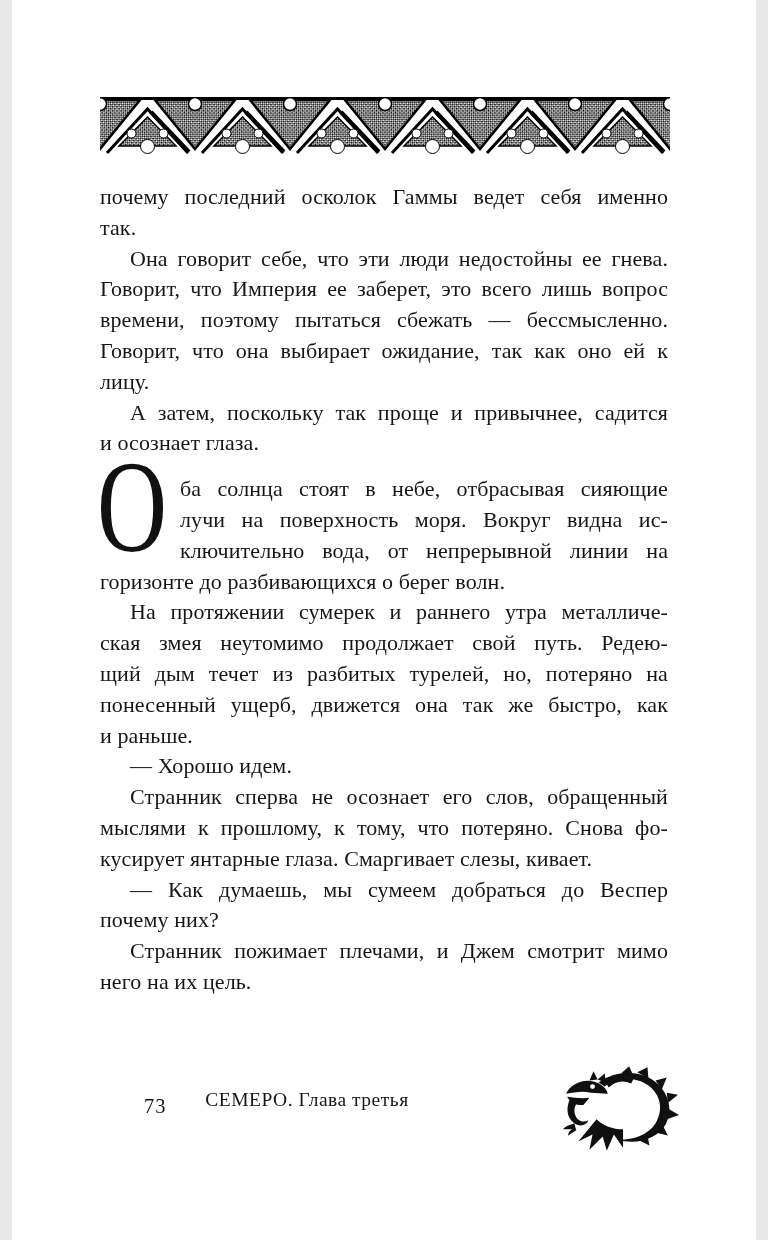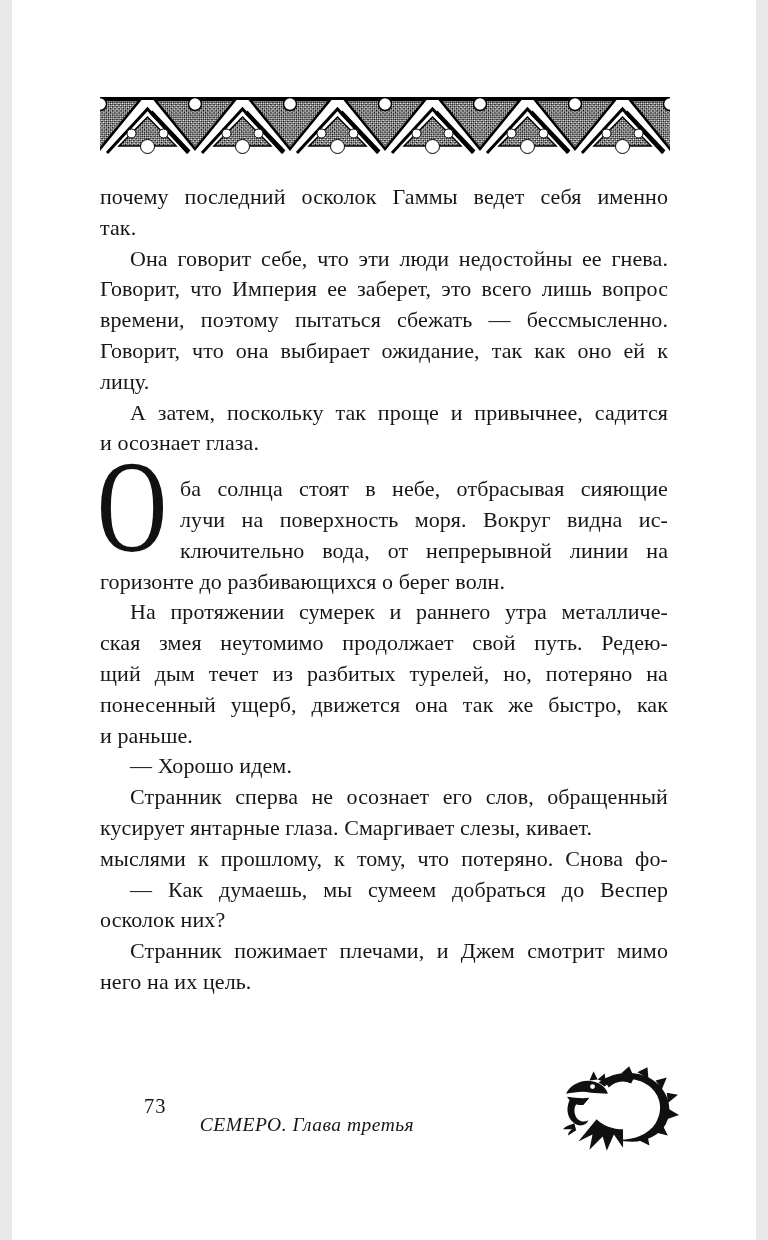--- a/index.html
+++ b/index.html
@@ -22,22 +22,22 @@
     float:left;width:71px;height:87px;position:relative;margin:2px 9px 0 0;
   }
   .dc-float .dc{
     position:absolute;top:-35px;left:-3px;font-size:131px;line-height:1;
     transform:scaleX(0.74);transform-origin:0 0;color:#111;
   }
   .page-number{
     position:absolute;left:88px;top:1095px;font-size:20.5px;letter-spacing:1px;margin-left:44px;
   }
   .running-title{
-    position:absolute;left:90px;top:1114px;width:410px;text-align:center;
-    font-style:italic;font-size:19.5px;letter-spacing:0.5px;
+    position:absolute;left:90px;top:1089px;width:410px;text-align:center;
+    font-size:19.5px;letter-spacing:0.5px;
   }
   .dragon{position:absolute;left:550px;top:1066px;}
 </style>
 </head>
 <body>
 
 <div class="page">
 
   <svg class="band" viewBox="0 0 570 58" width="570" height="58" aria-hidden="true">
     <defs>
@@ -96,26 +96,26 @@
         <div class="line">ская змея неутомимо продолжает свой путь. Редею-</div>
         <div class="line">щий дым течет из разбитых турелей, но, потеряно на</div>
         <div class="line">понесенный ущерб, движется она так же быстро, как</div>
         <div class="line last">и раньше.</div>
       </div>
       <div class="para indented">
         <div class="line last first-indent">— Хорошо идем.</div>
       </div>
       <div class="para indented">
         <div class="line first-indent">Странник сперва не осознает его слов, обращенный</div>
+        <div class="line">мыслями к прошлому, к тому, что потеряно. Снова фо-</div>
         <div class="line last">кусирует янтарные глаза. Смаргивает слезы, кивает.</div>
-        <div class="line">мыслями к прошлому, к тому, что потеряно. Снова фо-</div>
       </div>
       <div class="para indented">
         <div class="line first-indent">— Как думаешь, мы сумеем добраться до Веспер</div>
-        <div class="line last">осколок них?</div>
+        <div class="line last">почему них?</div>
       </div>
       <div class="para indented">
         <div class="line first-indent">Странник пожимает плечами, и Джем смотрит мимо</div>
         <div class="line last">него на их цель.</div>
       </div>
     </div>
 
   <div class="page-number">73</div>
   <div class="running-title">СЕМЕРО. Глава третья</div>
 

